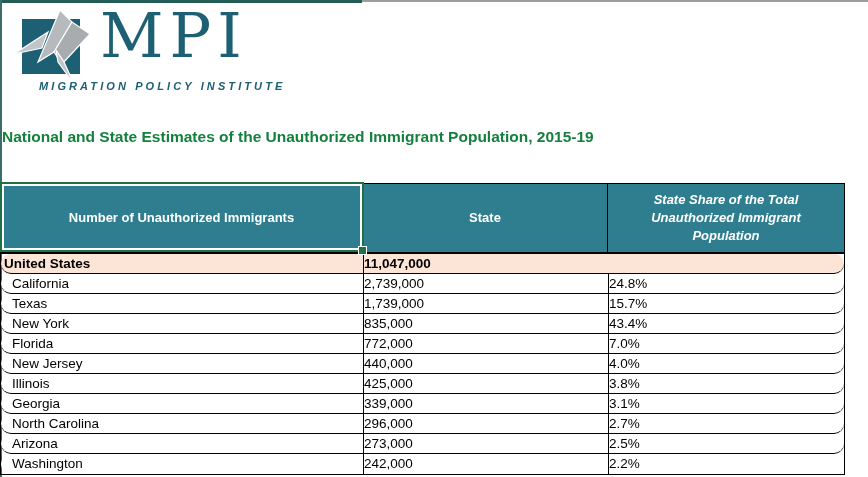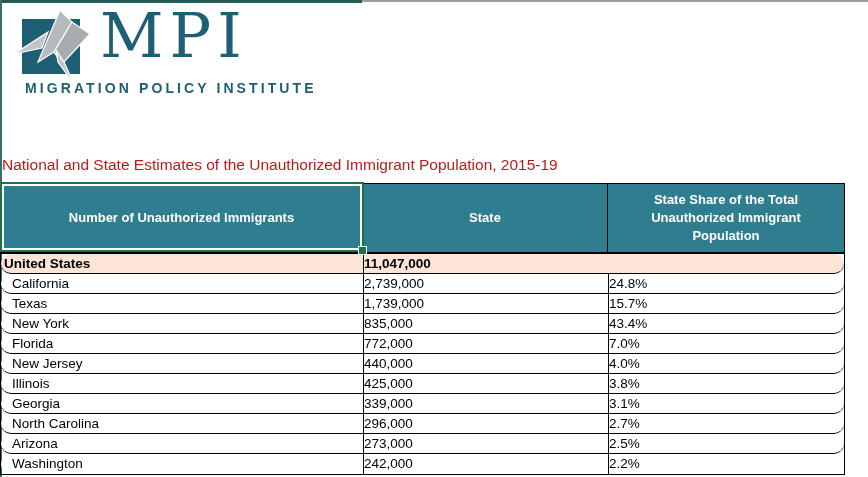--- a/index.html
+++ b/index.html
@@ -15,36 +15,36 @@
   .left-border { position:absolute; left:0; top:0; width:2px; height:477px; background:#3A6F68; }
 
   
   .logo { position:absolute; left:14px; top:6px; width:280px; height:95px; }
   .logo svg { position:absolute; left:0; top:2px; }
   .logo-acronym {
     position:absolute; left:86px; top:-4px; font-family:"DejaVu Serif", serif;
     font-size:62px; line-height:1.1; color:var(--logo-teal); letter-spacing:6px;
   }
   .logo-wordmark {
-    position:absolute; left:11px; top:74px; font-size:14px; font-weight:bold;
-    letter-spacing:3.1px; color:var(--logo-teal); white-space:nowrap;
+    position:absolute; left:25px; top:74px; font-size:11px; font-weight:bold;
+    letter-spacing:3.1px; color:var(--logo-teal); white-space:nowrap;font-style:italic;
   }
 
   
-  .title { position:absolute; left:2px; top:156px; font-size:15.5px; font-weight:normal; color:#b91c1c; white-space:nowrap; }
+  .title { position:absolute; left:2px; top:128px; font-size:15.5px; font-weight:bold; color:#15803d; white-space:nowrap; }
 
   
   .table { position:absolute; left:0; top:183px; width:845px; border:1px solid var(--grid); box-sizing:border-box; }
   .thead { display:grid; grid-template-columns:362px 245px 236px; height:68px; background:var(--header-teal); border-bottom:2px solid var(--grid); }
   .hcell {
     display:flex; align-items:center; justify-content:center; text-align:center;
     color:#ffffff; font-weight:bold; font-size:13px; line-height:1.4;
     border-right:1px solid var(--grid); box-sizing:border-box; padding:0 18px;
   }
-  .hcell:last-child { border-right:none; }
+  .hcell:last-child { border-right:none;font-style:italic; }
   .trow { display:grid; grid-template-columns:362px 245px 236px; height:20px; box-sizing:border-box; border-bottom:1px solid var(--grid); background:#fff;border-radius:10px; }
   .trow:last-child { border-bottom:none; }
   .tcell { font-size:13.5px; line-height:19px; color:#000; box-sizing:border-box; overflow:hidden; white-space:nowrap; }
   .cell-state { padding-left:11px; }
   .cell-num, .cell-share { padding-right:6px; border-left:1px solid var(--grid); }
   .trow.total { background:var(--total-row-bg); font-weight:bold; }
   .trow.total .cell-state { padding-left:3px; }
 
   
   .selection {

